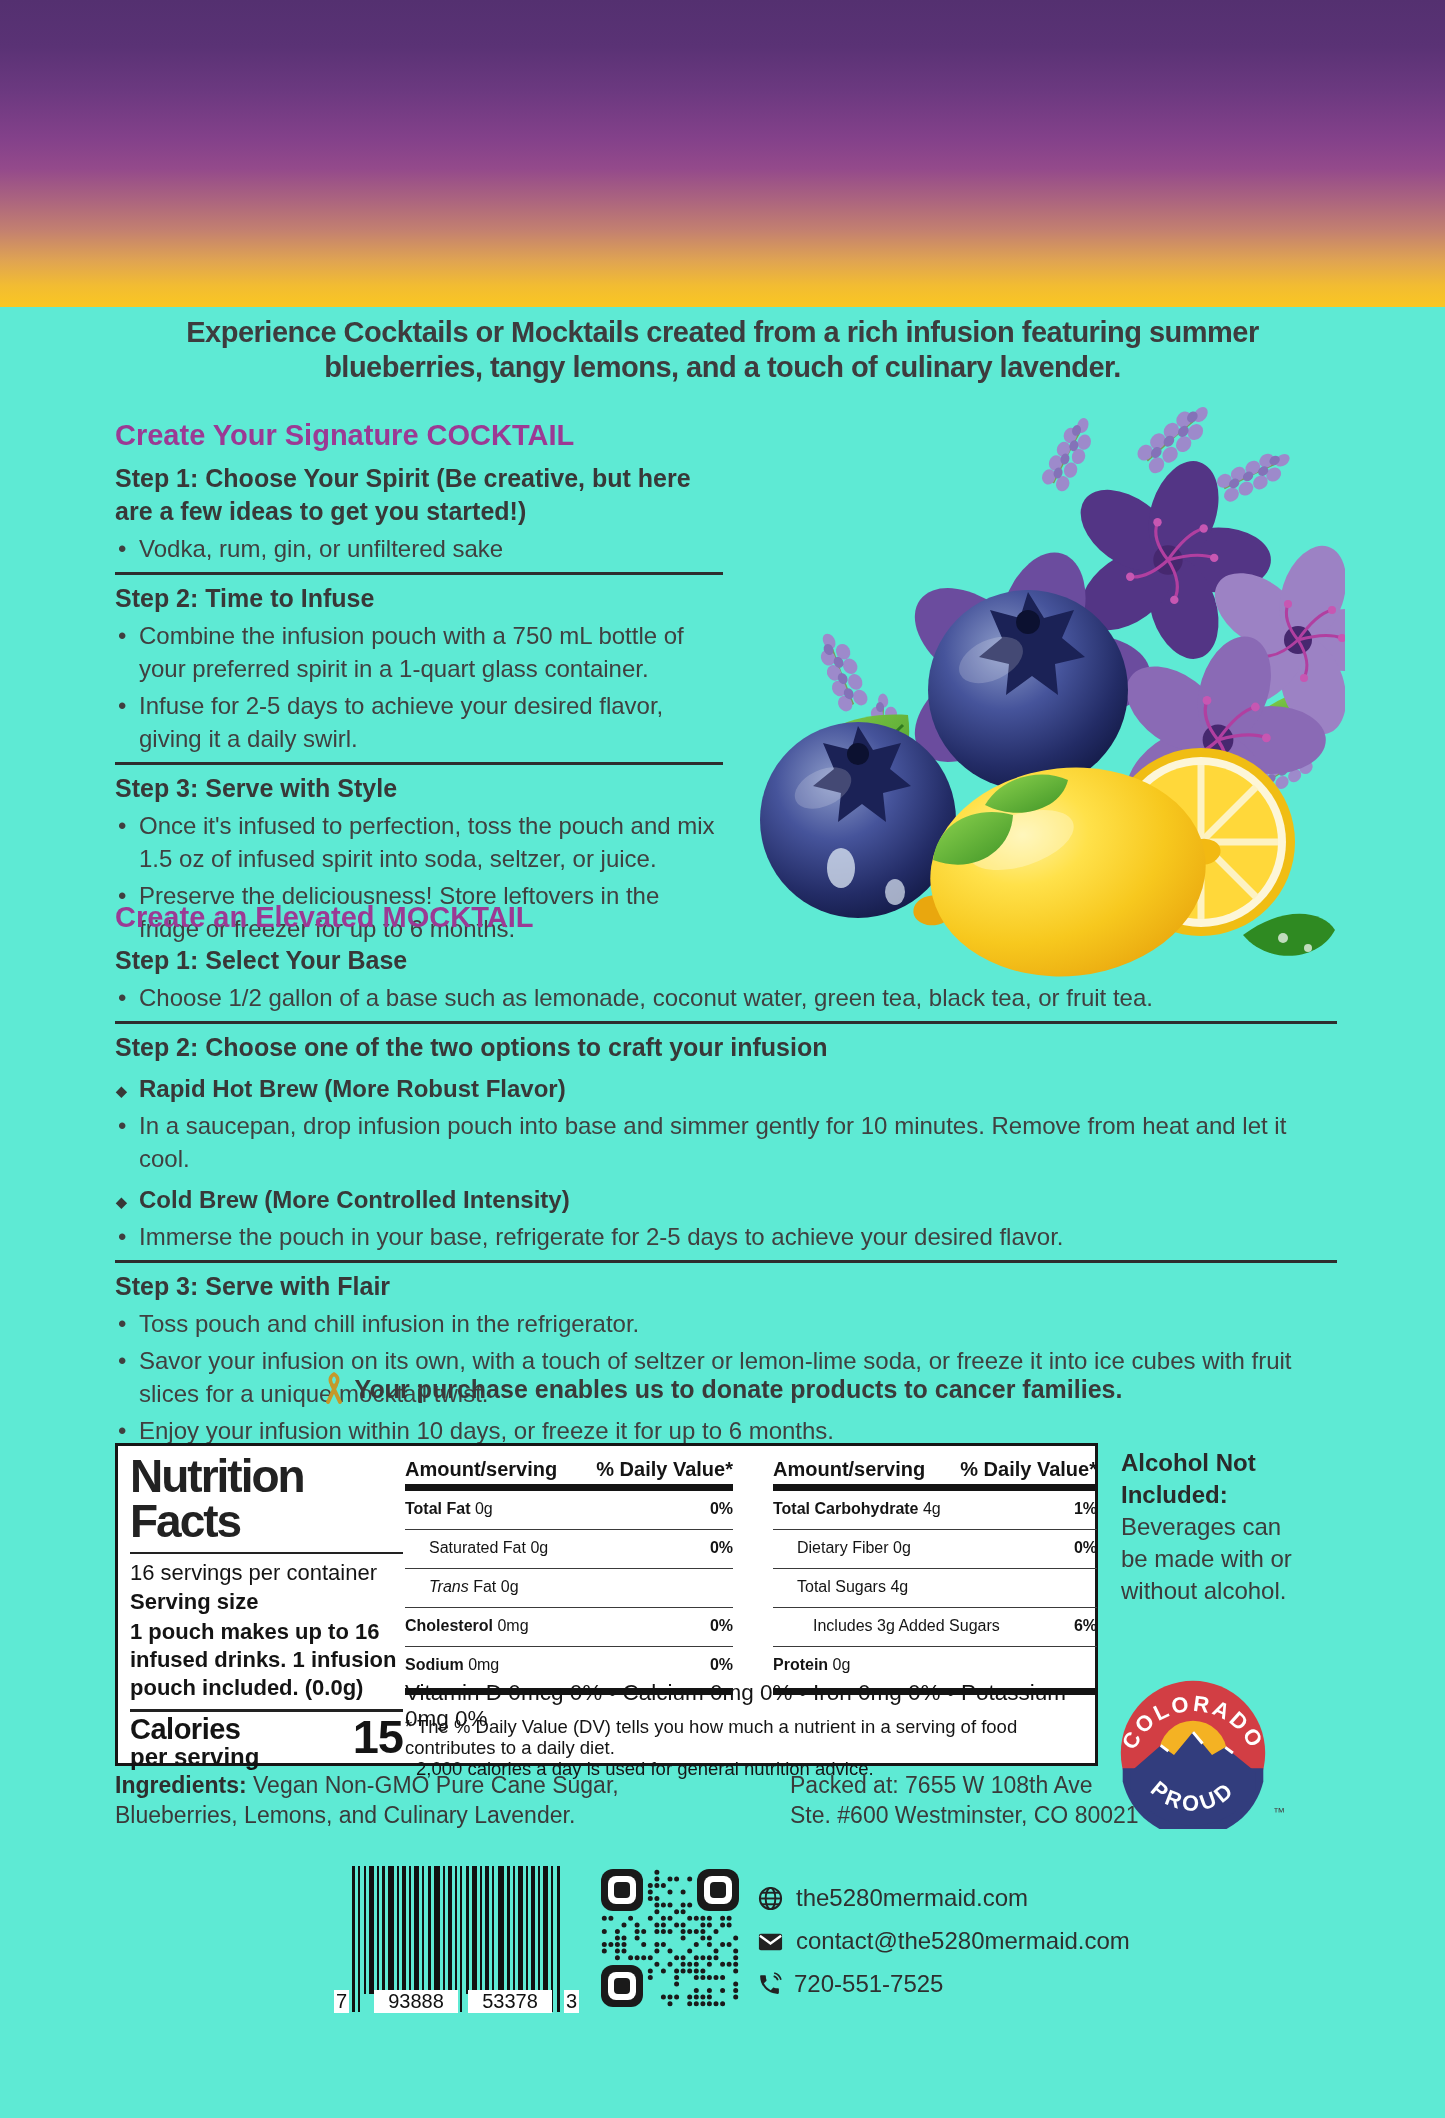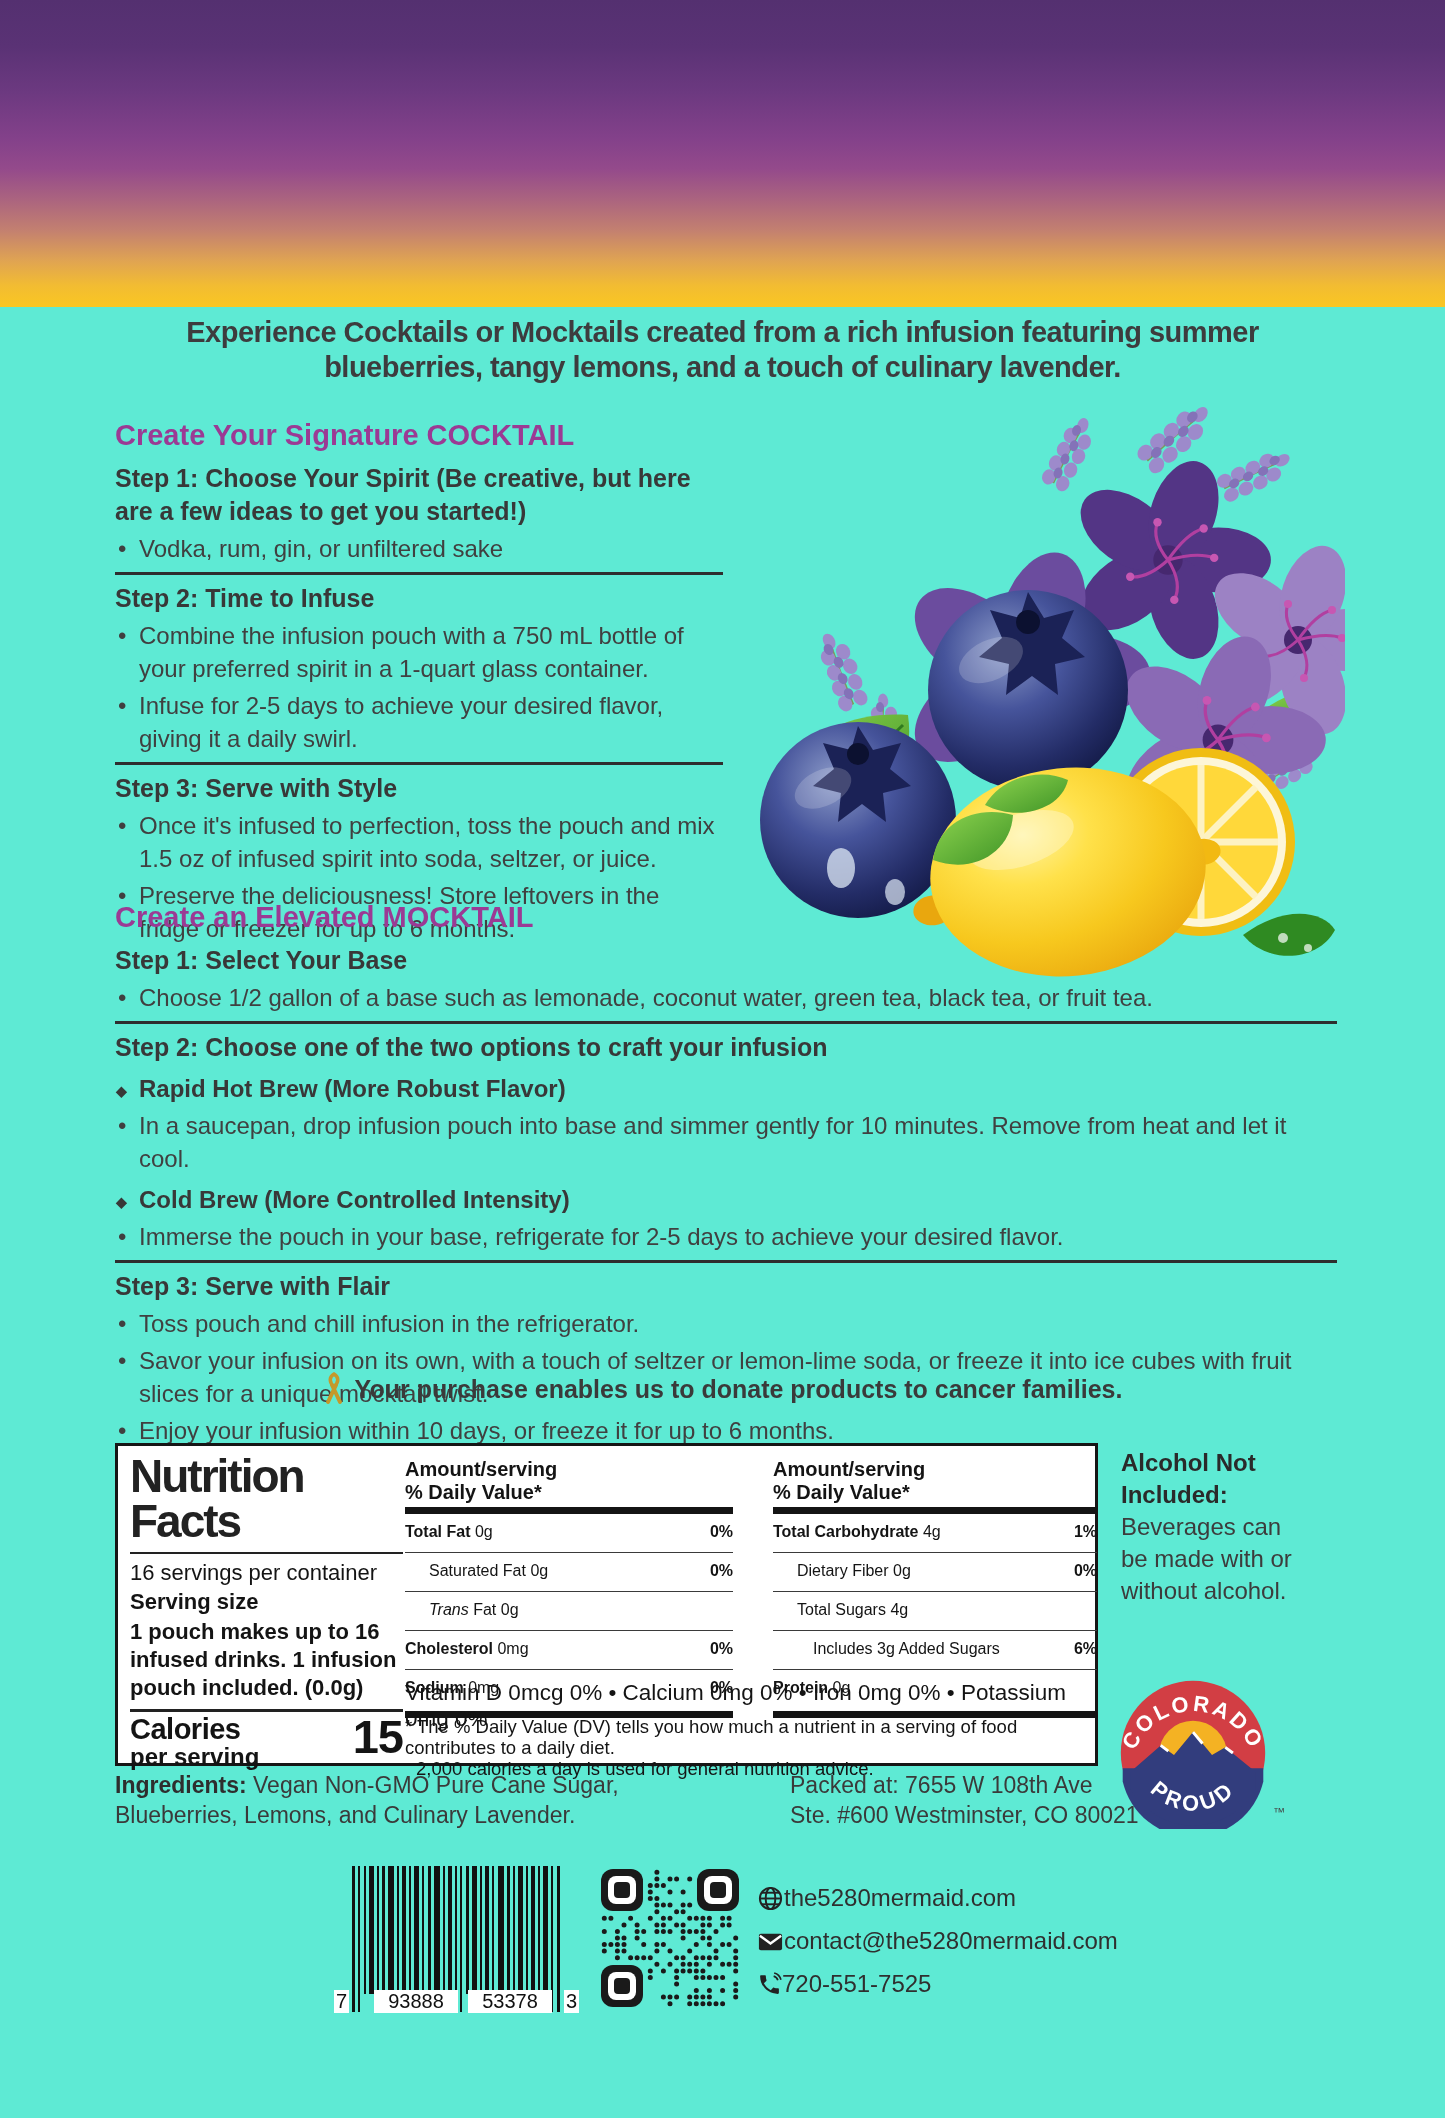--- a/index.html
+++ b/index.html
@@ -35,21 +35,21 @@
   .nf-servings{font-size:22px;}
   .nf-ss{font-size:22px;font-weight:bold;line-height:28px;margin-top:2px;}
   .nf-rule2{border-bottom:3px solid #222;margin:7px 0 4px;}
   .nf-cal{display:flex;justify-content:space-between;align-items:flex-start;}
   .nf-cal-label{font-size:29px;font-weight:bold;line-height:27px;letter-spacing:-0.5px;}
   .nf-cal-sub{font-size:24px;font-weight:bold;}
   .nf-cal-value{font-size:47px;font-weight:bold;line-height:42px;letter-spacing:-1px;}
   .nf-col{position:absolute;top:12px;}
   .nf-col.mid{left:287px;width:328px;}
   .nf-col.right{left:655px;width:324px;}
-  .nf-head{display:flex;justify-content:space-between;font-size:20px;font-weight:bold;flex-direction:column;}
+  .nf-head{display:flex;justify-content:space-between;font-size:20px;font-weight:bold;}
   .nf-bar{height:7px;background:#141414;margin-top:3px;}
   .nf-row{display:flex;justify-content:space-between;align-items:flex-start;font-size:16px;
           line-height:24px;padding:6px 0 8px;border-bottom:1.5px solid #3a3a3a;}
   .nf-row.last{border-bottom:none;}
   .nf-name b{font-weight:bold;}
   .nf-ind{padding-left:24px;}
   .nf-ind2{padding-left:40px;}
   .nf-dv{font-weight:bold;}
   .it{font-style:italic;}
   .nf-vitamins{position:absolute;left:287px;top:234px;width:692px;font-size:22.5px;}
@@ -66,21 +66,21 @@
   .barcode{position:absolute;left:352px;top:1866px;width:232px;height:152px;}
   .barcode .digit{position:absolute;top:124px;font-size:20px;color:#111;background:#fff;padding:0 2px;}
   .bc-d1{left:-18px;}
   .bc-g1{left:22px;width:80px;text-align:center;}
   .bc-g2{left:116px;width:80px;text-align:center;}
   .bc-d2{left:212px;}
   
   .qr{position:absolute;left:601px;top:1869px;width:138px;height:138px;}
   
   .contact{position:absolute;left:757px;top:1883px;}
-  .contact-row{display:flex;align-items:center;font-size:24px;color:#2f2f2f;margin-bottom:13px;line-height:30px;}
+  .contact-row{display:flex;align-items:center;gap:12px;font-size:24px;color:#2f2f2f;margin-bottom:13px;line-height:30px;}
   
   .colorado{position:absolute;left:1117px;top:1677px;width:160px;height:160px;}
   .colorado .tm{position:absolute;right:-8px;bottom:18px;font-size:12px;color:#444;}
   
   .illustration{position:absolute;left:723px;top:390px;width:622px;height:602px;}
 </style>
 </head>
 <body>
 
 <div class="page">

